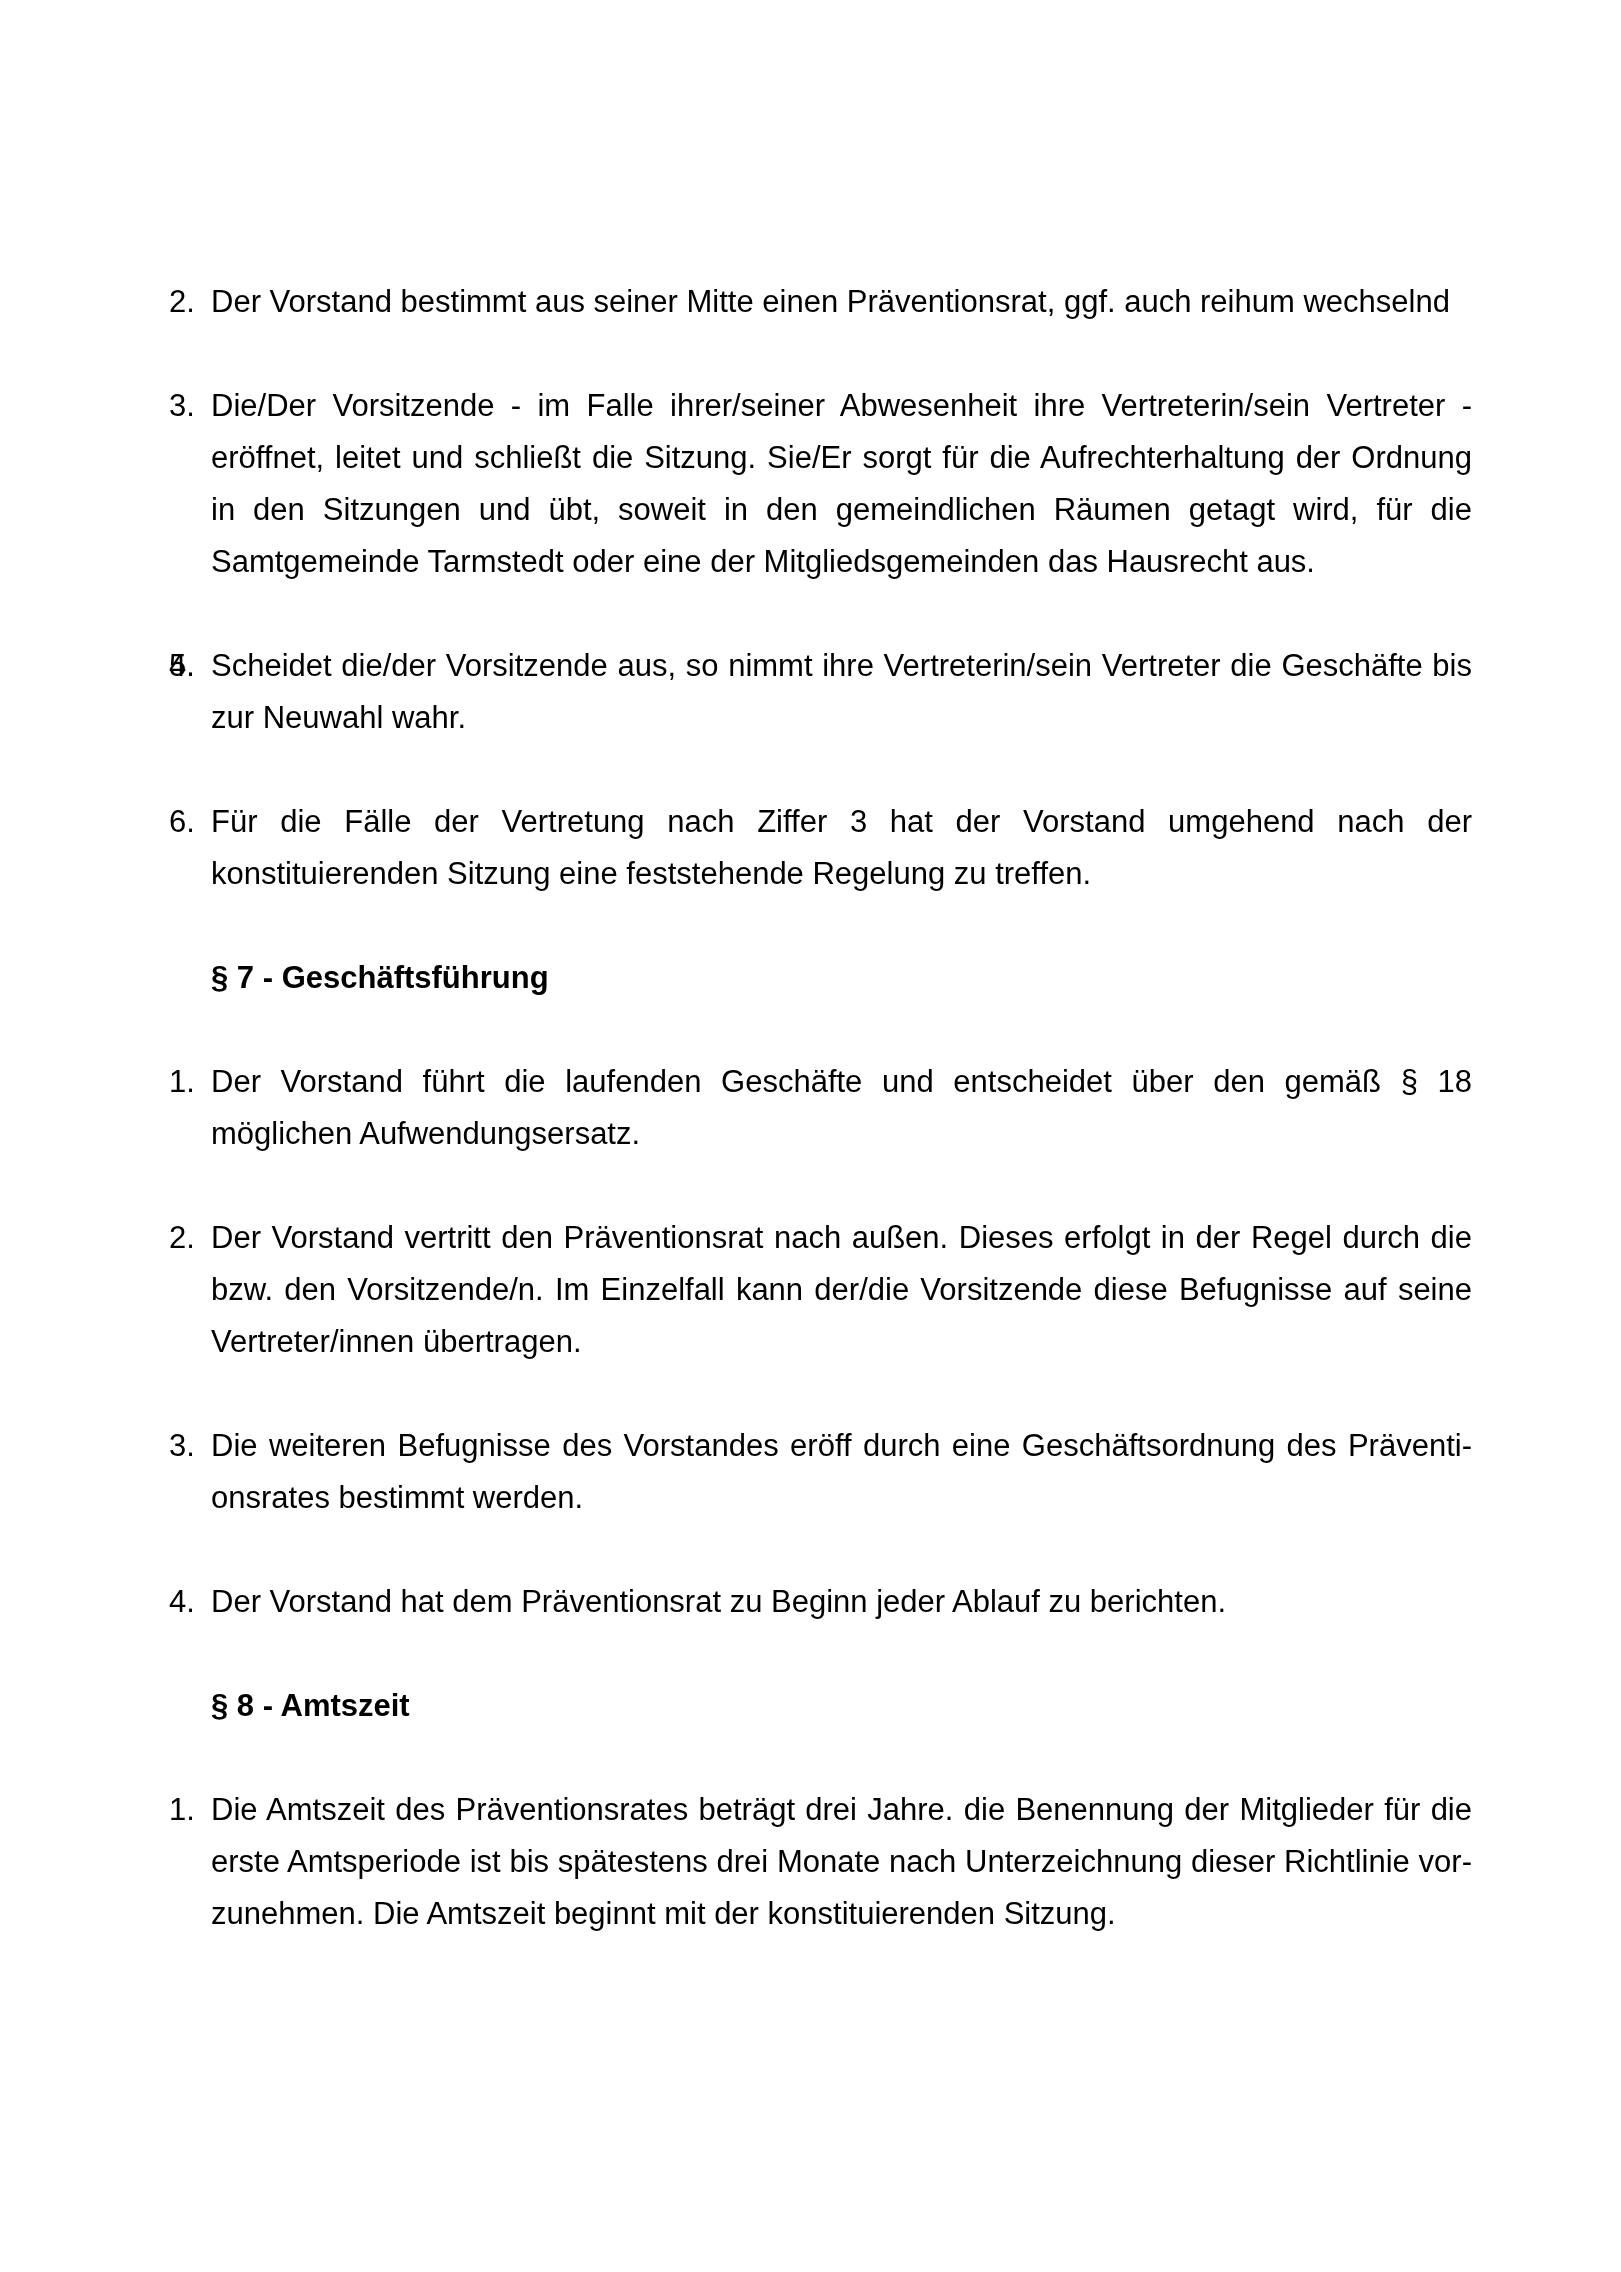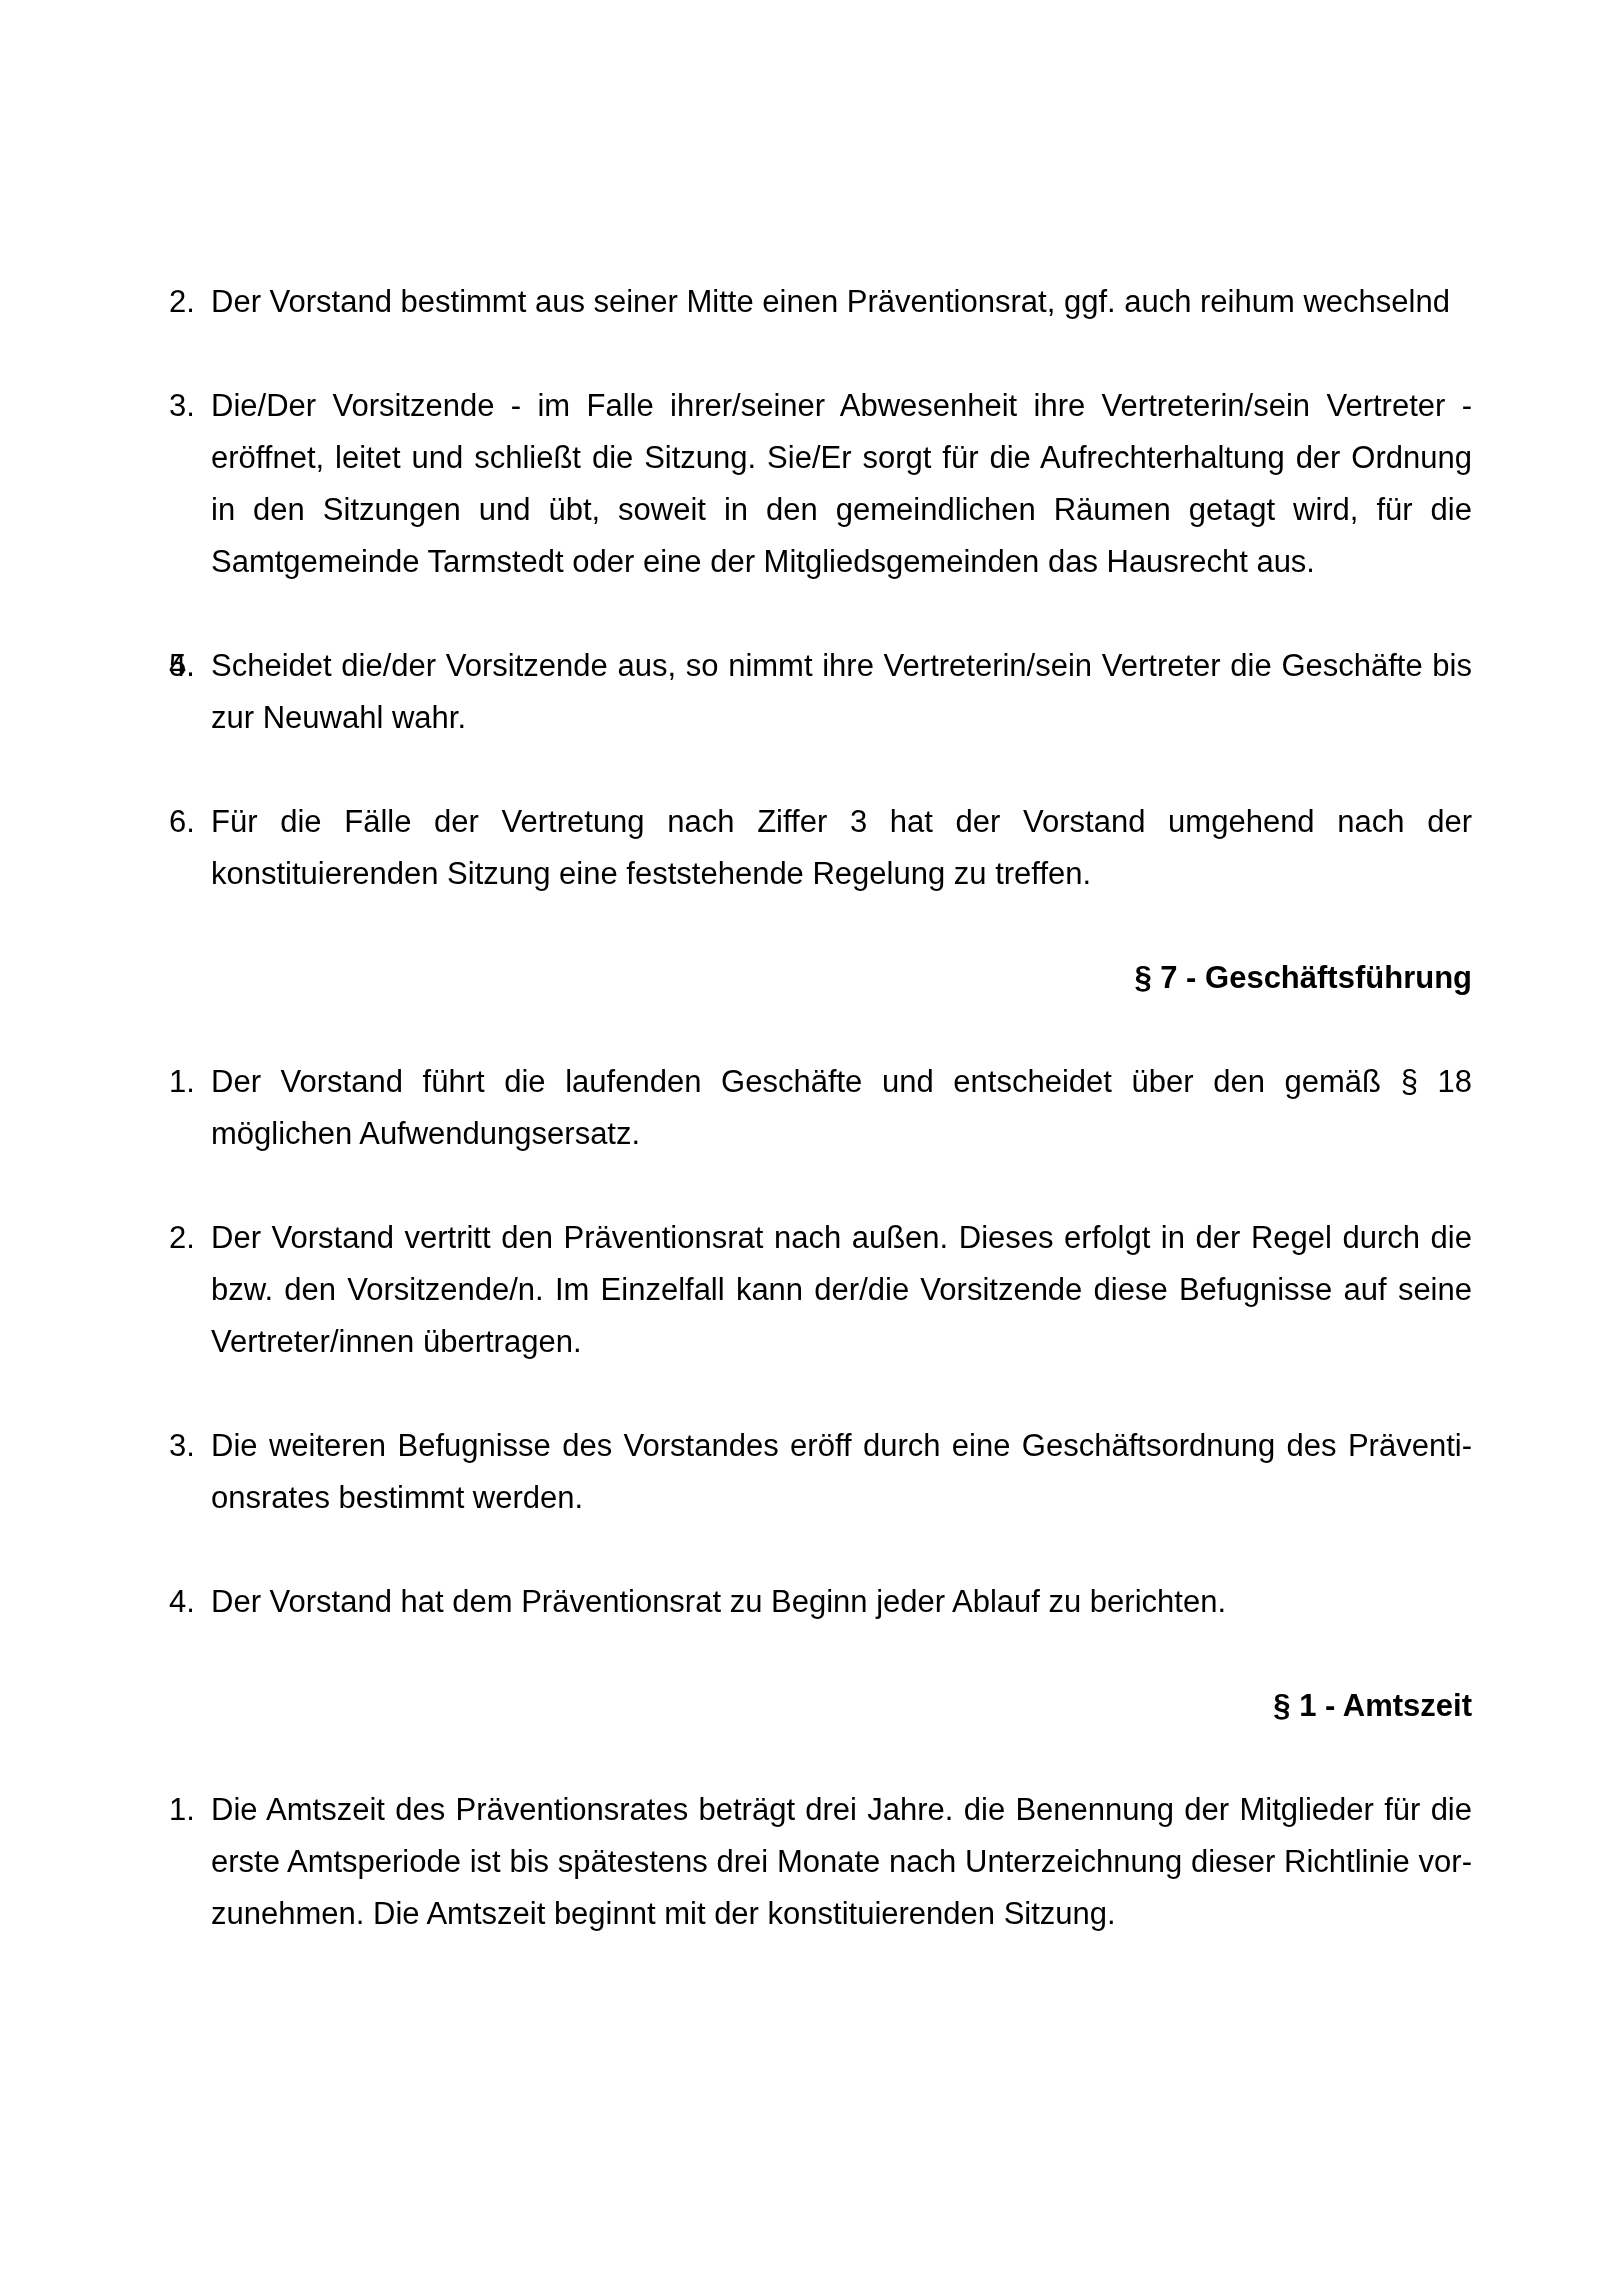--- a/index.html
+++ b/index.html
@@ -10,21 +10,21 @@
     font-family: "Liberation Sans", sans-serif;
     font-size: 31px;
   }
   .content { position: absolute; left: 169px; top: 276px; width: 1303px; }
   .item {
     position: relative; padding-left: 42px; line-height: 52px;
     text-align: justify; margin-bottom: 52px;
   }
   .num { position: absolute; left: 0; top: 0; }
   .heading {
-    text-align: right; font-weight: bold; line-height: 52px;
+    text-align: left; font-weight: bold; line-height: 52px;
     margin-bottom: 52px; padding-left: 42px;
   }
 </style>
 </head>
 <body>
 
 <div class="page">
   <div class="content">
 
     <div class="item">
@@ -66,21 +66,21 @@
     <div class="item">
       <span class="num">3.</span>
       <span>Die weiteren Befugnisse des Vorstandes eröff durch eine Geschäftsordnung des Präventi­onsrates bestimmt werden.</span>
     </div>
 
     <div class="item">
       <span class="num">4.</span>
       <span>Der Vorstand hat dem Präventionsrat zu Beginn jeder Ablauf zu berichten.</span>
     </div>
 
-    <div class="heading">§ 1 - Amtszeit</div>
+    <div class="heading">§ 8 - Amtszeit</div>
 
     <div class="item">
       <span class="num">1.</span>
       <span>Die Amtszeit des Präventionsrates beträgt drei Jahre. die Benennung der Mitglieder für die erste Amtsperiode ist bis spätestens drei Monate nach Unterzeichnung dieser Richtlinie vor­zunehmen. Die Amtszeit beginnt mit der konstituierenden Sitzung.</span>
     </div>
 
   </div>
 </div>
 
 

